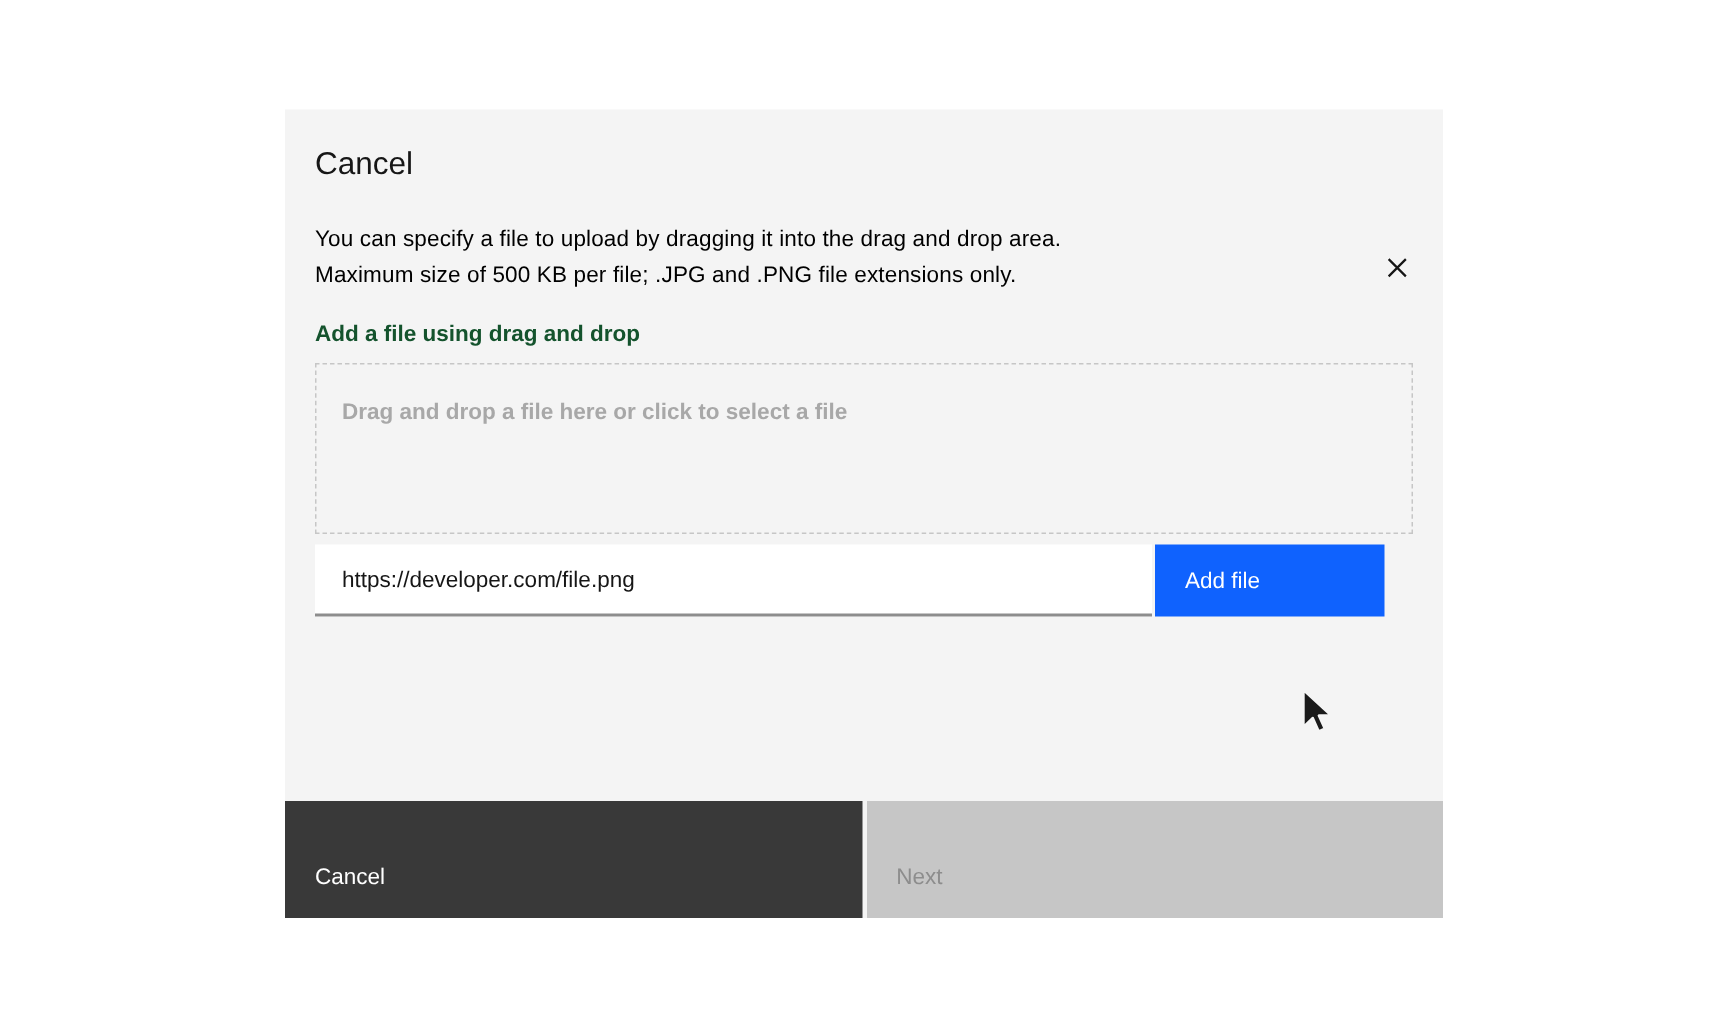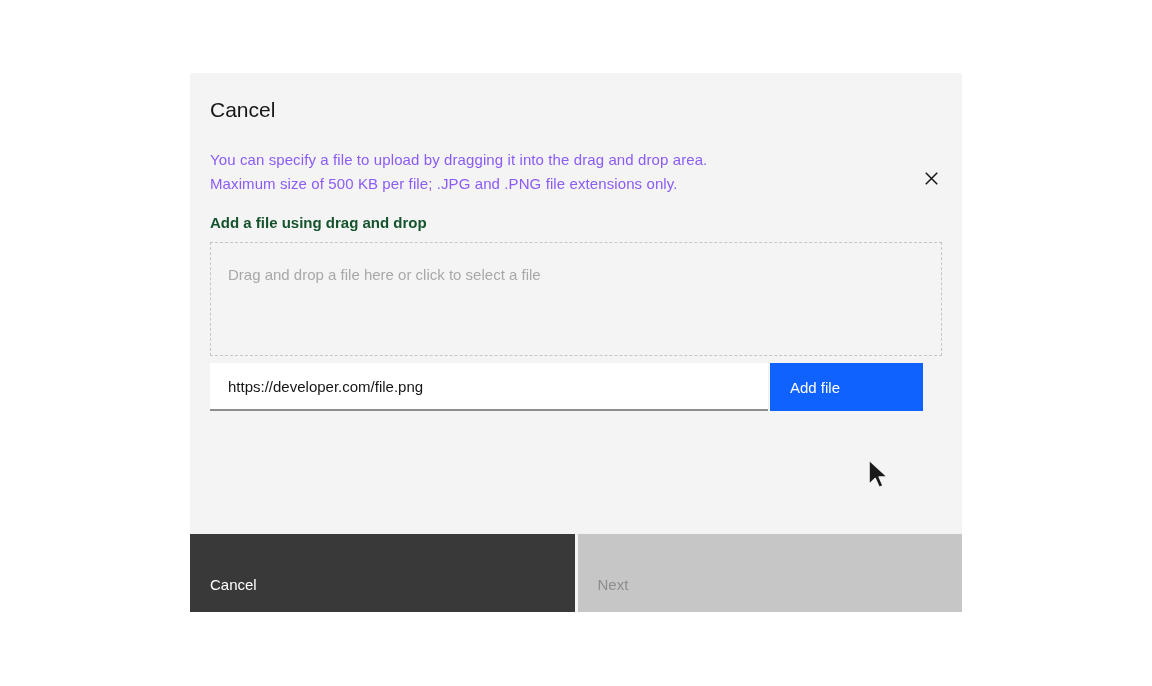--- a/index.html
+++ b/index.html
@@ -43,21 +43,21 @@
   }
   .modal-body {
     padding: 0 20px;
     flex: 1 1 auto;
   }
   .body-text {
     margin-top: 25px;
     max-width: 535px;
     font-size: 15px;
     line-height: 24px;
-    color: #8b5cf6;
+    color: #000000;
     letter-spacing: 0.1px;
   }
   .drop-label {
     margin-top: 18px;
     font-size: 15px;
     font-weight: 700;
     line-height: 18px;
     color: #14532d;
   }
   .drop-zone {
@@ -65,20 +65,21 @@
     height: 114px;
     border: 1px dashed #c6c6c6;
     background: #f4f4f4;
     padding: 22px 17px;
     cursor: pointer;
   }
   .drop-zone-text {
     font-size: 15px;
     line-height: 20px;
     color: #a8a8a8;
+    font-weight: bold;
   }
   .url-label {
     margin-top: 24px;
     font-size: 15px;
     font-weight: 700;
     line-height: 18px;
     color: #161616;
   }
   .url-row {
     margin-top: 7px;

